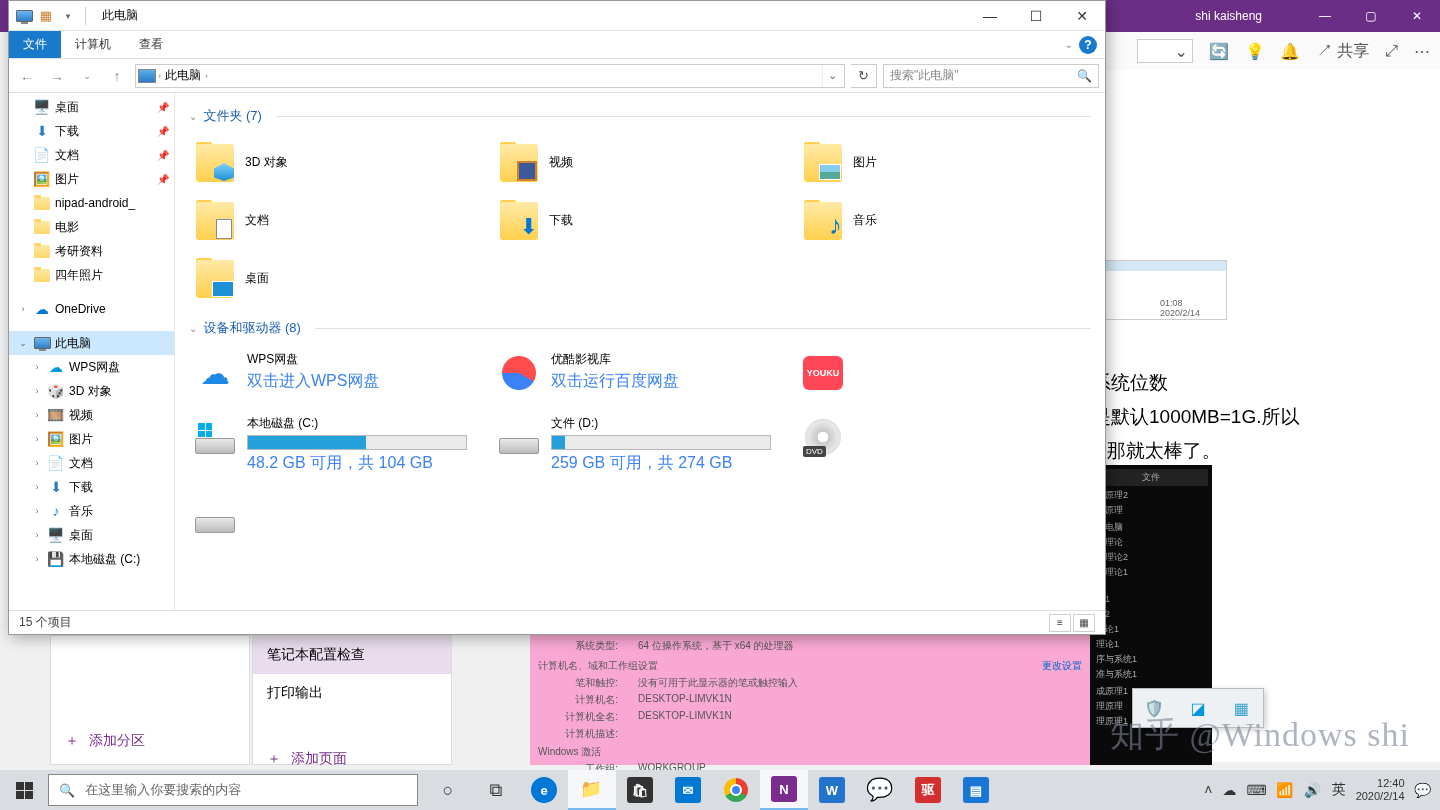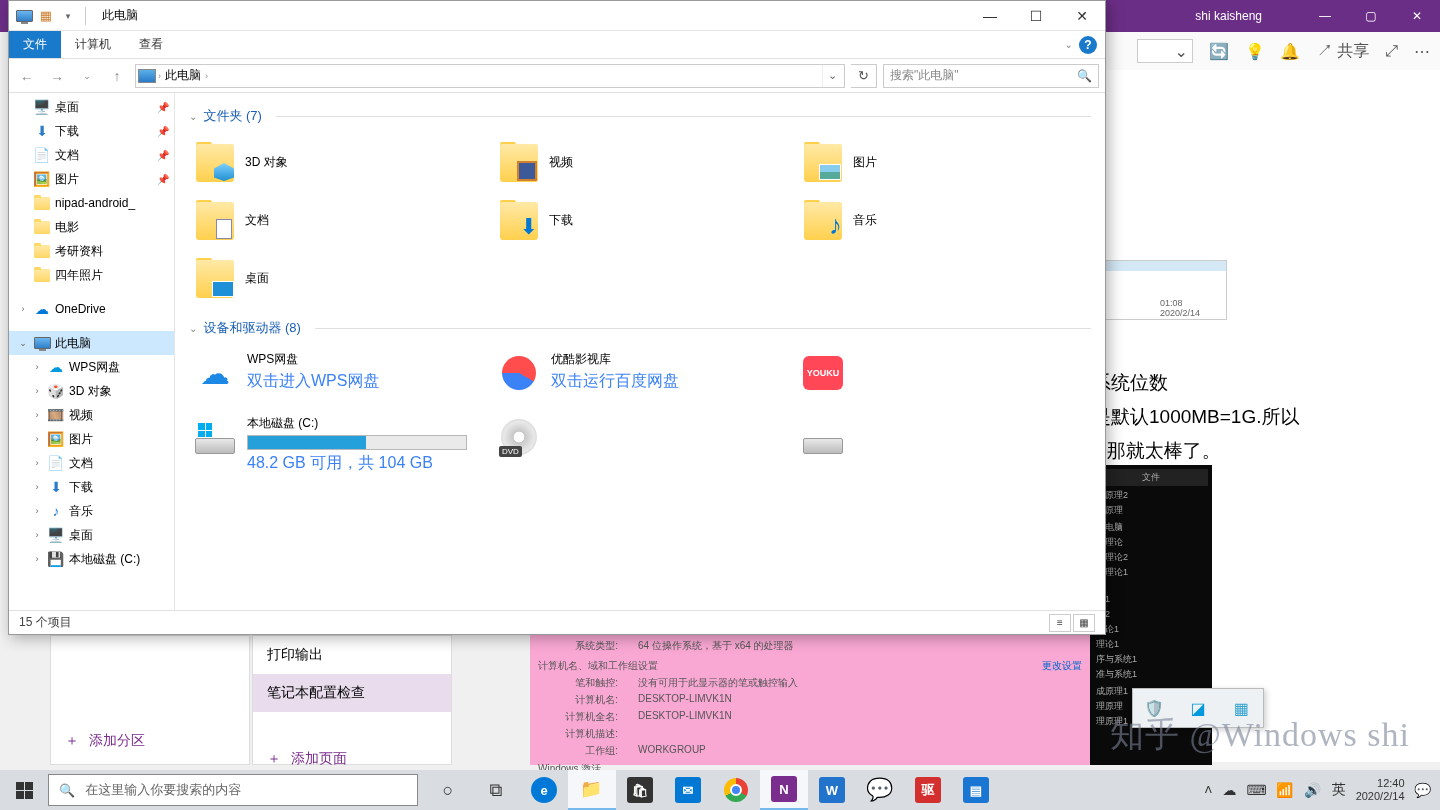--- a/index.html
+++ b/index.html
@@ -179,22 +179,22 @@
 </div>
 
 <div class="onenote-left">
   <div style="height:86px"></div>
   <div class="add">
       <span>＋</span>
       <span>添加分区</span>
     </div>
 </div>
 <div class="onenote-mid">
+  <div class="row sel">笔记本配置检查</div>
   <div class="row">打印输出</div>
-  <div class="row sel">笔记本配置检查</div>
   <div style="height:28px"></div>
   <div class="add">
       <span>＋</span>
       <span>添加页面</span>
     </div>
 </div>
 <div class="sysinfo">
   <div class="srow">
       <span class="slabel">系统类型:</span>
       <span>64 位操作系统，基于 x64 的处理器</span>
@@ -211,26 +211,26 @@
       <span class="slabel">计算机名:</span>
       <span>DESKTOP-LIMVK1N</span>
     </div>
   <div class="srow">
       <span class="slabel">计算机全名:</span>
       <span>DESKTOP-LIMVK1N</span>
     </div>
   <div class="srow">
       <span class="slabel">计算机描述:</span>
     </div>
+  <div class="srow" style="margin-top:4px;">
+      <span>Windows 激活</span>
+    </div>
   <div class="srow">
       <span class="slabel">工作组:</span>
       <span>WORKGROUP</span>
-    </div>
-  <div class="srow" style="margin-top:4px;">
-      <span>Windows 激活</span>
     </div>
   <div class="srow"><span>Windows 已激活</span>&nbsp;<span class="slink">阅读 Microsoft 软件许可条款</span></div>
 </div>
 
 <div class="floating-tray">
   <div class="fi">🛡️</div>
   <div class="fi" style="color:#0099dd">◪</div>
   <div class="fi" style="color:#3aa5d0">▦</div>
 </div>
 
@@ -504,20 +504,32 @@
           <div class="drive-info">
               <div class="drive-name">本地磁盘 (C:)</div>
               <div class="drive-bar">
                 <div class="drive-fill" style="width:54%"></div>
               </div>
               <div class="drive-sub">48.2 GB 可用，共 104 GB</div>
             </div>
         </div>
         <div class="drive-item">
           <div class="drive-icon">
+              <div class="i-drive"></div>
+            </div>
+          <div class="drive-info">
+              <div class="drive-name">文件  (D:)</div>
+              <div class="drive-bar">
+                <div class="drive-fill" style="width:6%"></div>
+              </div>
+              <div class="drive-sub">259 GB 可用，共 274 GB</div>
+            </div>
+        </div>
+        <div class="drive-item">
+          <div class="drive-icon">
               <div style="width:36px;height:36px;border-radius:50%;background:radial-gradient(circle,#fff 20%,#c8c8c8 22%,#e8e8e8 60%,#bbb);position:relative">
                 <div style="position:absolute;bottom:-2px;left:-2px;background:#444;color:#fff;font-size:8px;padding:1px 3px;border-radius:2px">DVD</div>
               </div>
             </div>
         </div>
         <div class="drive-item">
           <div class="drive-icon">
               <div class="i-drive"></div>
             </div>
         </div>

